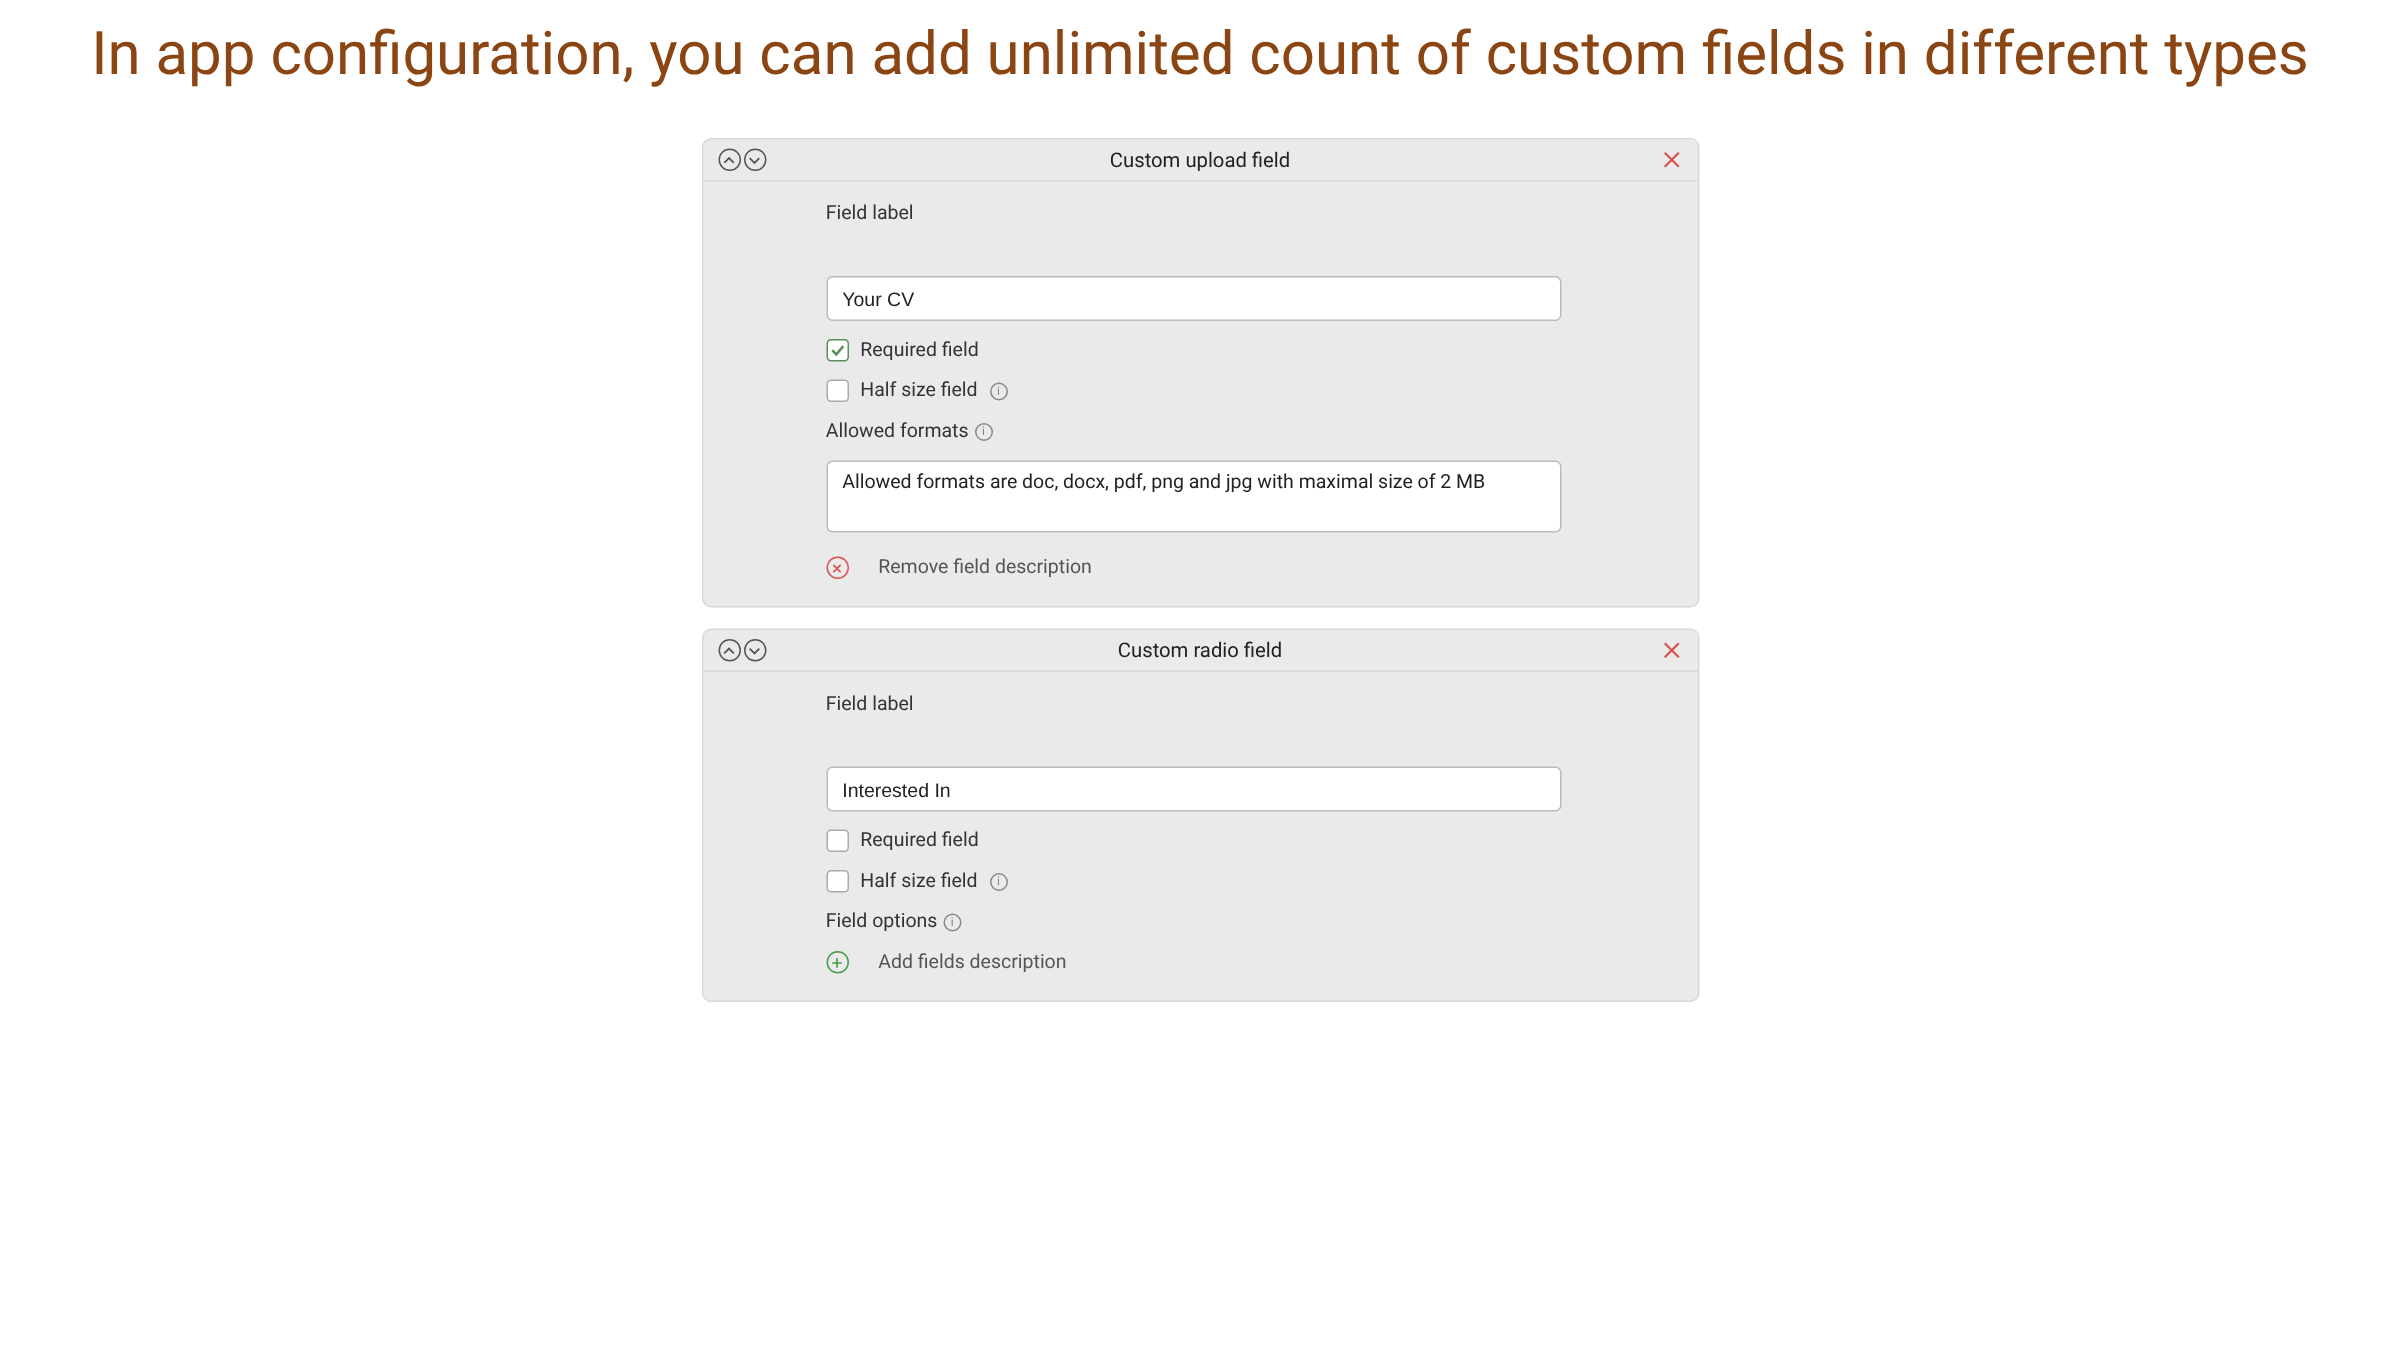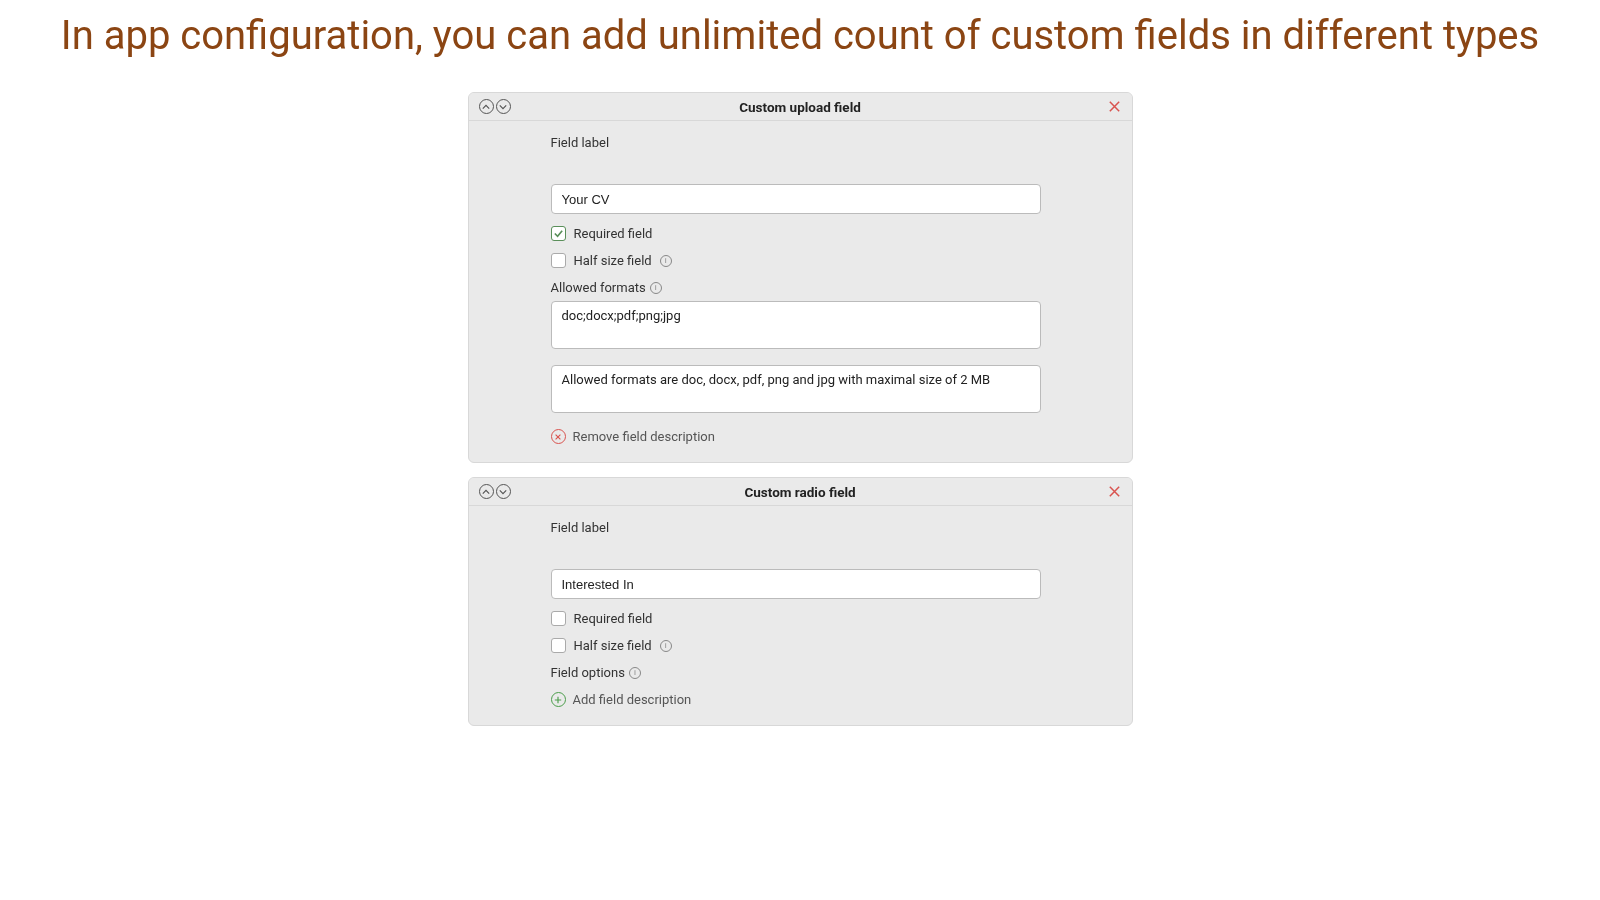--- a/index.html
+++ b/index.html
@@ -52,21 +52,21 @@
     justify-content: center;
     cursor: pointer;
     background: transparent;
   }
   .sort-btn svg { width: 8px; height: 8px; }
   .panel-title {
     position: absolute;
     left: 0; right: 0;
     text-align: center;
     font-size: 13.5px;
-    font-weight: 700;
+    font-weight: 400;
     color: #222;
     pointer-events: none;
   }
   .panel-close {
     margin-left: auto;
     cursor: pointer;
     color: #d9534f;
     display: flex;
     align-items: center;
   }
@@ -135,21 +135,21 @@
     justify-content: center;
   }
   .checkbox-box.checked {
     background: #fff;
     border-color: #5a8f5a;
   }
   .checkbox-box.checked svg { width: 11px; height: 11px; }
   .action-link {
     display: flex;
     align-items: center;
-    gap: 7px;
+    gap: 20px;
     font-size: 13px;
     cursor: pointer;
     margin-top: 4px;
   }
   .action-link.remove { color: #555; }
   .action-link.add { color: #555; }
   .circle-icon {
     width: 15px; height: 15px;
     border-radius: 50%;
     display: inline-flex;
@@ -208,21 +208,20 @@
         <div class="checkbox-box"></div>
         <span>Half size field</span>
         <span class="info-icon">i</span>
       </div>
 
       <div class="form-row">
         <div class="form-label">
           <span>Allowed formats</span>
           <span class="info-icon">i</span>
         </div>
-        <textarea class="textarea-input" style="">doc;docx;pdf;png;jpg</textarea>
       </div>
 
       <div class="form-row">
         <textarea class="textarea-input" style="">Allowed formats are doc, docx, pdf, png and jpg with maximal size of 2 MB</textarea>
       </div>
 
       <div class="action-link remove">
         <span class="circle-icon red">
           <svg viewBox="0 0 10 10">
               <path d="M2 2 L8 8 M8 2 L2 8" stroke="#d9534f" stroke-width="1.4" fill="none"></path>
@@ -279,19 +278,19 @@
           <span class="info-icon">i</span>
         </div>
       </div>
 
       <div class="action-link add">
         <span class="circle-icon green">
           <svg viewBox="0 0 10 10">
               <path d="M5 1 L5 9 M1 5 L9 5" stroke="#4a9d4a" stroke-width="1.4" fill="none"></path>
             </svg>
         </span>
-        <span>Add field description</span>
+        <span>Add fields description</span>
       </div>
 
     </div>
   </div>
 
 </div>
 
 </body></html>

